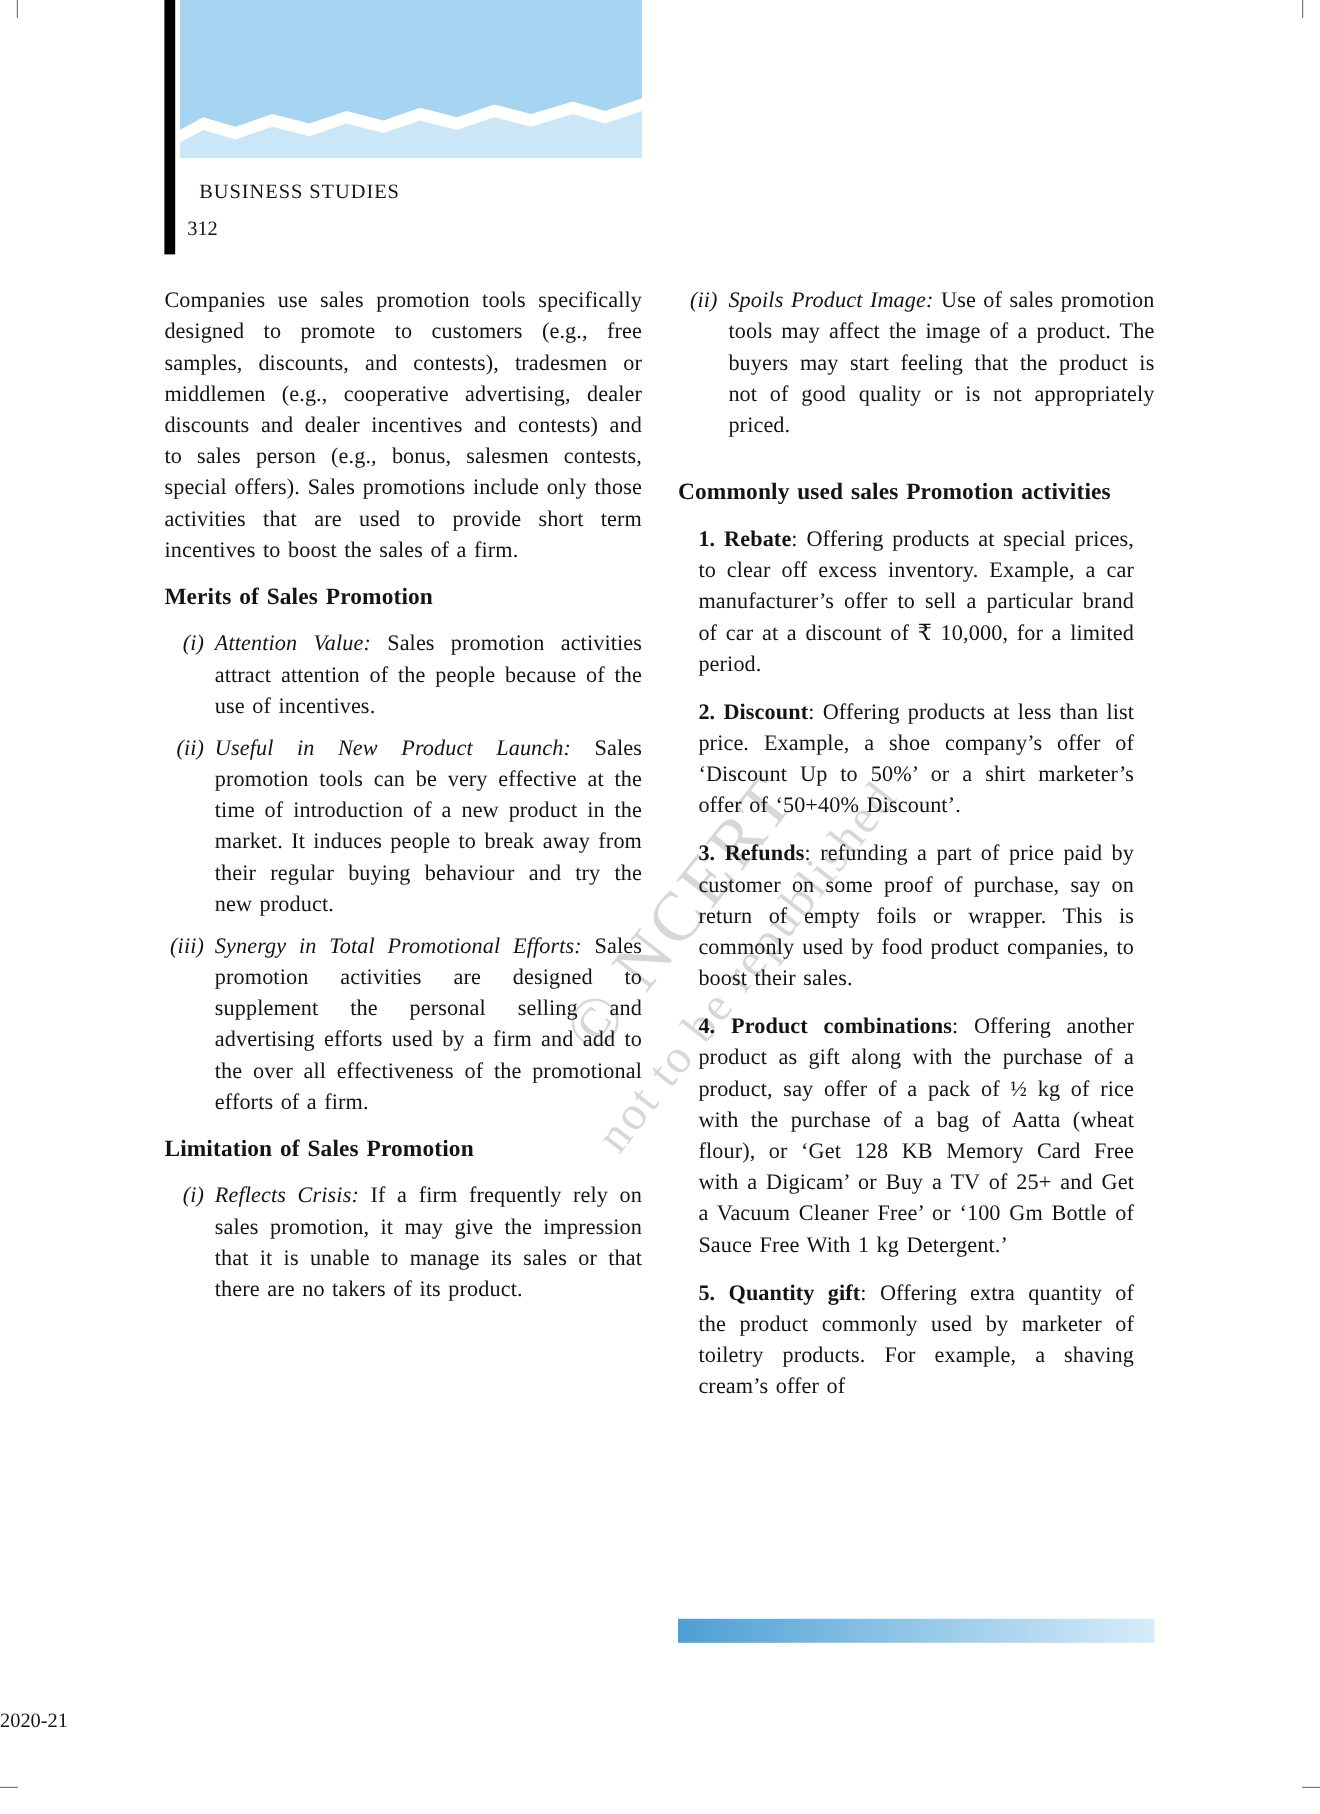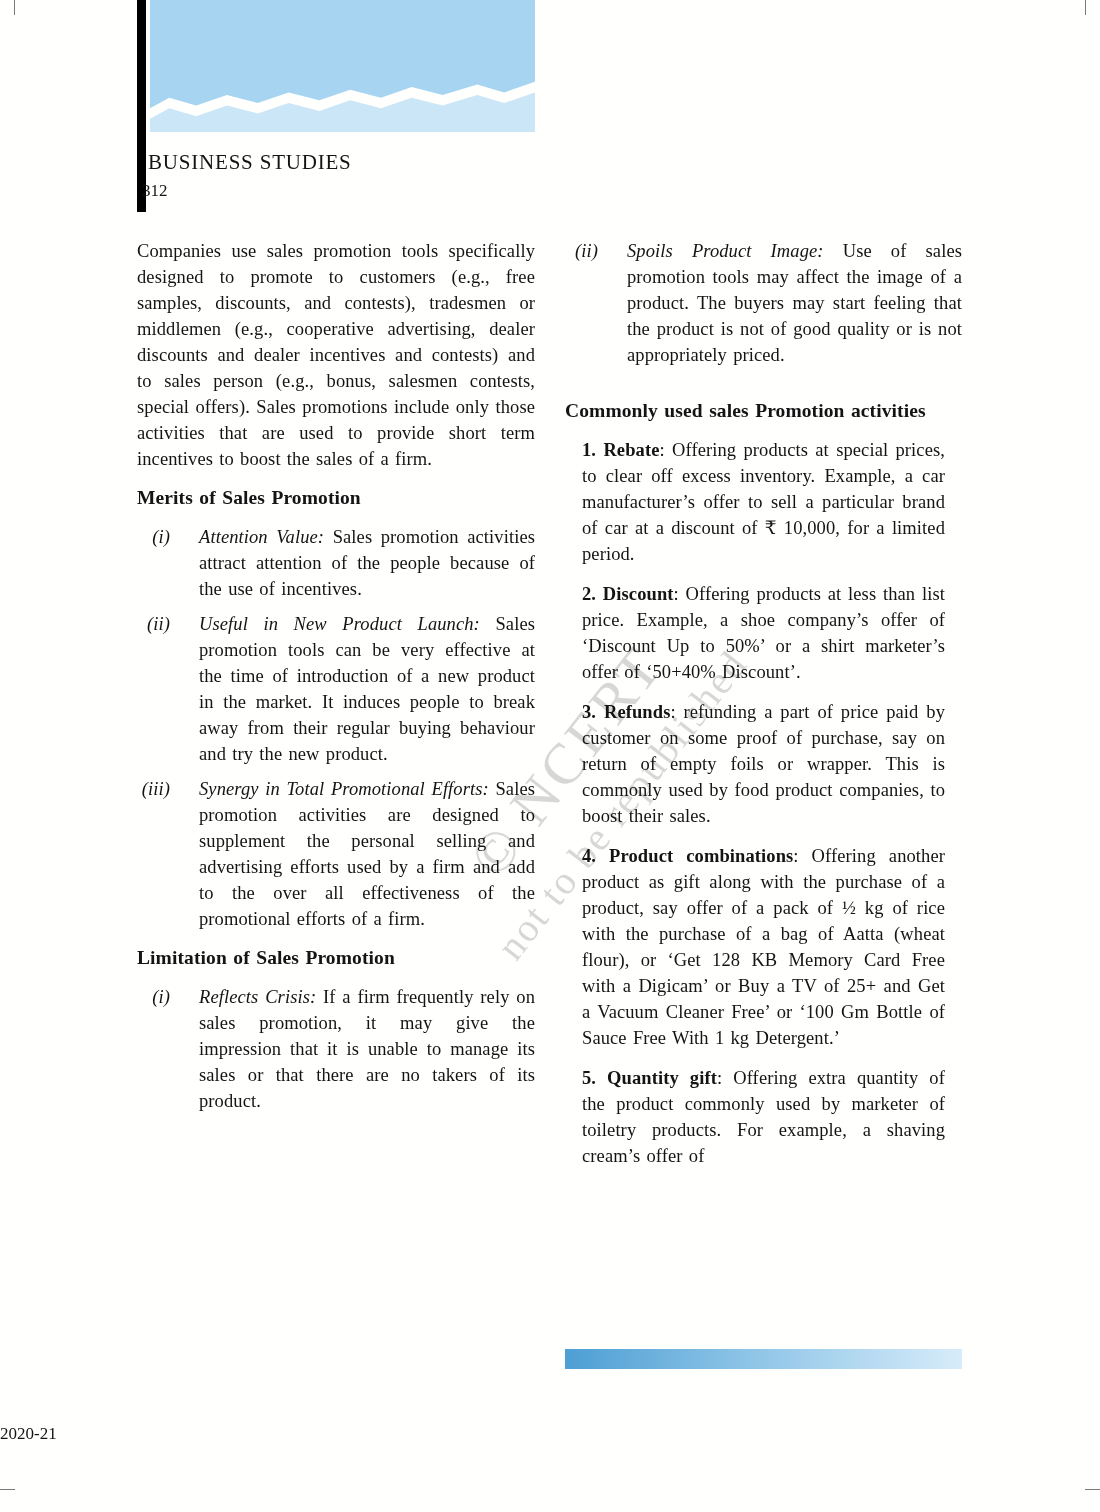--- a/index.html
+++ b/index.html
@@ -20,42 +20,42 @@
   .margin-bar{position:absolute;left:137px;top:0;width:9px;height:212px;background:#000;}
   .header-art{position:absolute;left:150px;top:0;width:385px;height:132px;}
   .header-art .layer1{
     position:absolute;inset:0;background:#a6d4f1;
     clip-path:polygon(0 0,100% 0,100% 62%,92% 70%,85% 64%,76% 72%,68% 66%,60% 74%,52% 68%,44% 76%,36% 70%,28% 78%,20% 72%,12% 80%,5% 74%,0 82%);
   }
   .header-art .layer2{
     position:absolute;inset:0;background:#cbe6f7;
     clip-path:polygon(0 90%,5% 82%,12% 88%,20% 80%,28% 86%,36% 78%,44% 84%,52% 76%,60% 82%,68% 74%,76% 80%,85% 72%,92% 78%,100% 70%,100% 100%,0 100%);
   }
-  .book-title{position:absolute;left:148px;top:150px;font-size:21px;letter-spacing:0.8px;}
-  .page-num{position:absolute;left:142px;top:181px;font-size:17px;}
+  .book-title{position:absolute;left:166px;top:150px;font-size:17px;letter-spacing:0.8px;}
+  .page-num{position:absolute;left:156px;top:181px;font-size:17px;}
 
   
   .watermark{
     position:absolute;left:300px;top:610px;width:580px;height:340px;
     display:flex;flex-direction:column;align-items:center;justify-content:center;
     transform:rotate(-52deg);color:#9d9d9d;opacity:0.40;pointer-events:none;
     text-align:center;
   }
   .watermark .wm1{font-size:58px;letter-spacing:4px;}
   .watermark .wm2{font-size:40px;letter-spacing:2px;margin-top:14px;}
 
   
   .col{position:absolute;top:238px;font-size:18.5px;line-height:26px;text-align:justify;word-spacing:1.5px;letter-spacing:0.1px;}
   .col-left{left:137px;width:398px;}
   .col-right{left:565px;width:397px;}
   .col p.body{margin:0;}
   h3.head{font-size:19.5px;line-height:26px;margin:13px 0 13px;font-weight:700;text-align:left;}
   .col-right h3.head{margin-top:30px;}
 
-  .list-item{display:flex;margin:0 0 9px;gap:20px;}
+  .list-item{display:flex;margin:0 0 9px;}
   .li-num{flex:0 0 42px;text-align:right;padding-right:9px;box-sizing:border-box;font-style:italic;}
   .li-body{flex:1;text-align:justify;}
   .lead{font-style:italic;}
 
   .activity{margin:0 17px 14px;}
   .activity b{font-weight:700;}
 
   
   .bottom-gradient{
     position:absolute;left:565px;top:1349px;width:397px;height:20px;

